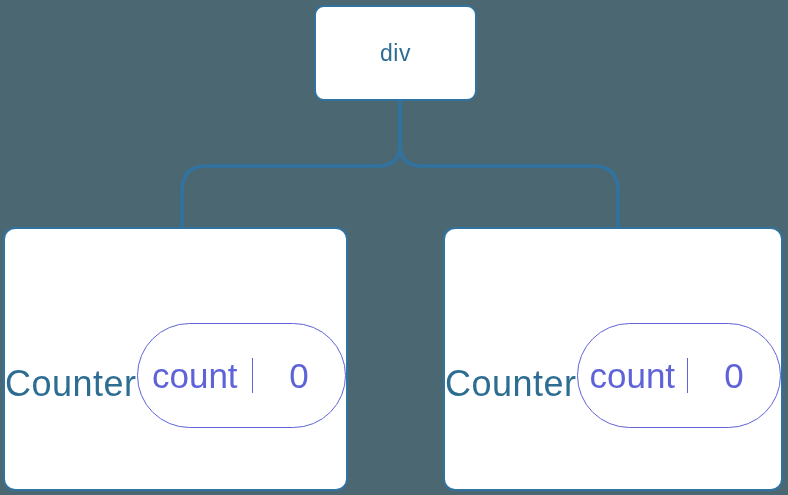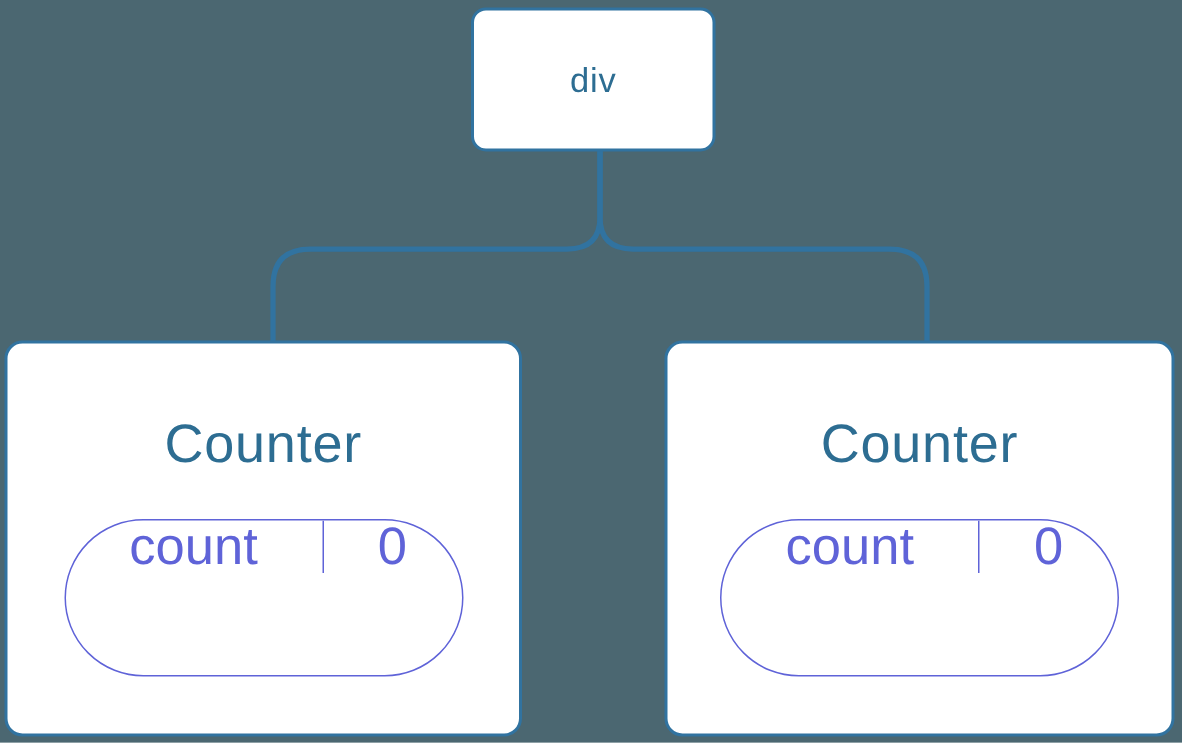--- a/index.html
+++ b/index.html
@@ -49,41 +49,41 @@
     font-size: 23px;
     color: var(--node-text);
     font-weight: 500;
     letter-spacing: 0.5px;
   }
   .node-child {
     top: 227px;
     height: 264px;
     border-radius: 12px;
     display: flex;
-    flex-direction: column;
+    flex-direction: row;
     align-items: center;
   }
   .node-child.left  { left: 3px;   width: 345px; }
   .node-child.right { left: 443px; width: 340px; }
   .node-child .node-label {
     margin-top: 49px;
     font-size: 36px;
     line-height: 1;
     color: var(--node-text);
     font-weight: 500;
     letter-spacing: 0.5px;
   }
   .state-pill {
     margin-top: 32px;
     width: 266px;
     height: 105px;
     border: 1.5px solid var(--state);
     border-radius: 52.5px;
     display: flex;
-    align-items: flex-start;
+    align-items: center;
     overflow: hidden;
     background: var(--node-bg);
   }
   .state-key-cell {
     flex: 1;
     display: flex;
     align-items: center;
     justify-content: center;
     border-right: 1.5px solid var(--state);
   }

